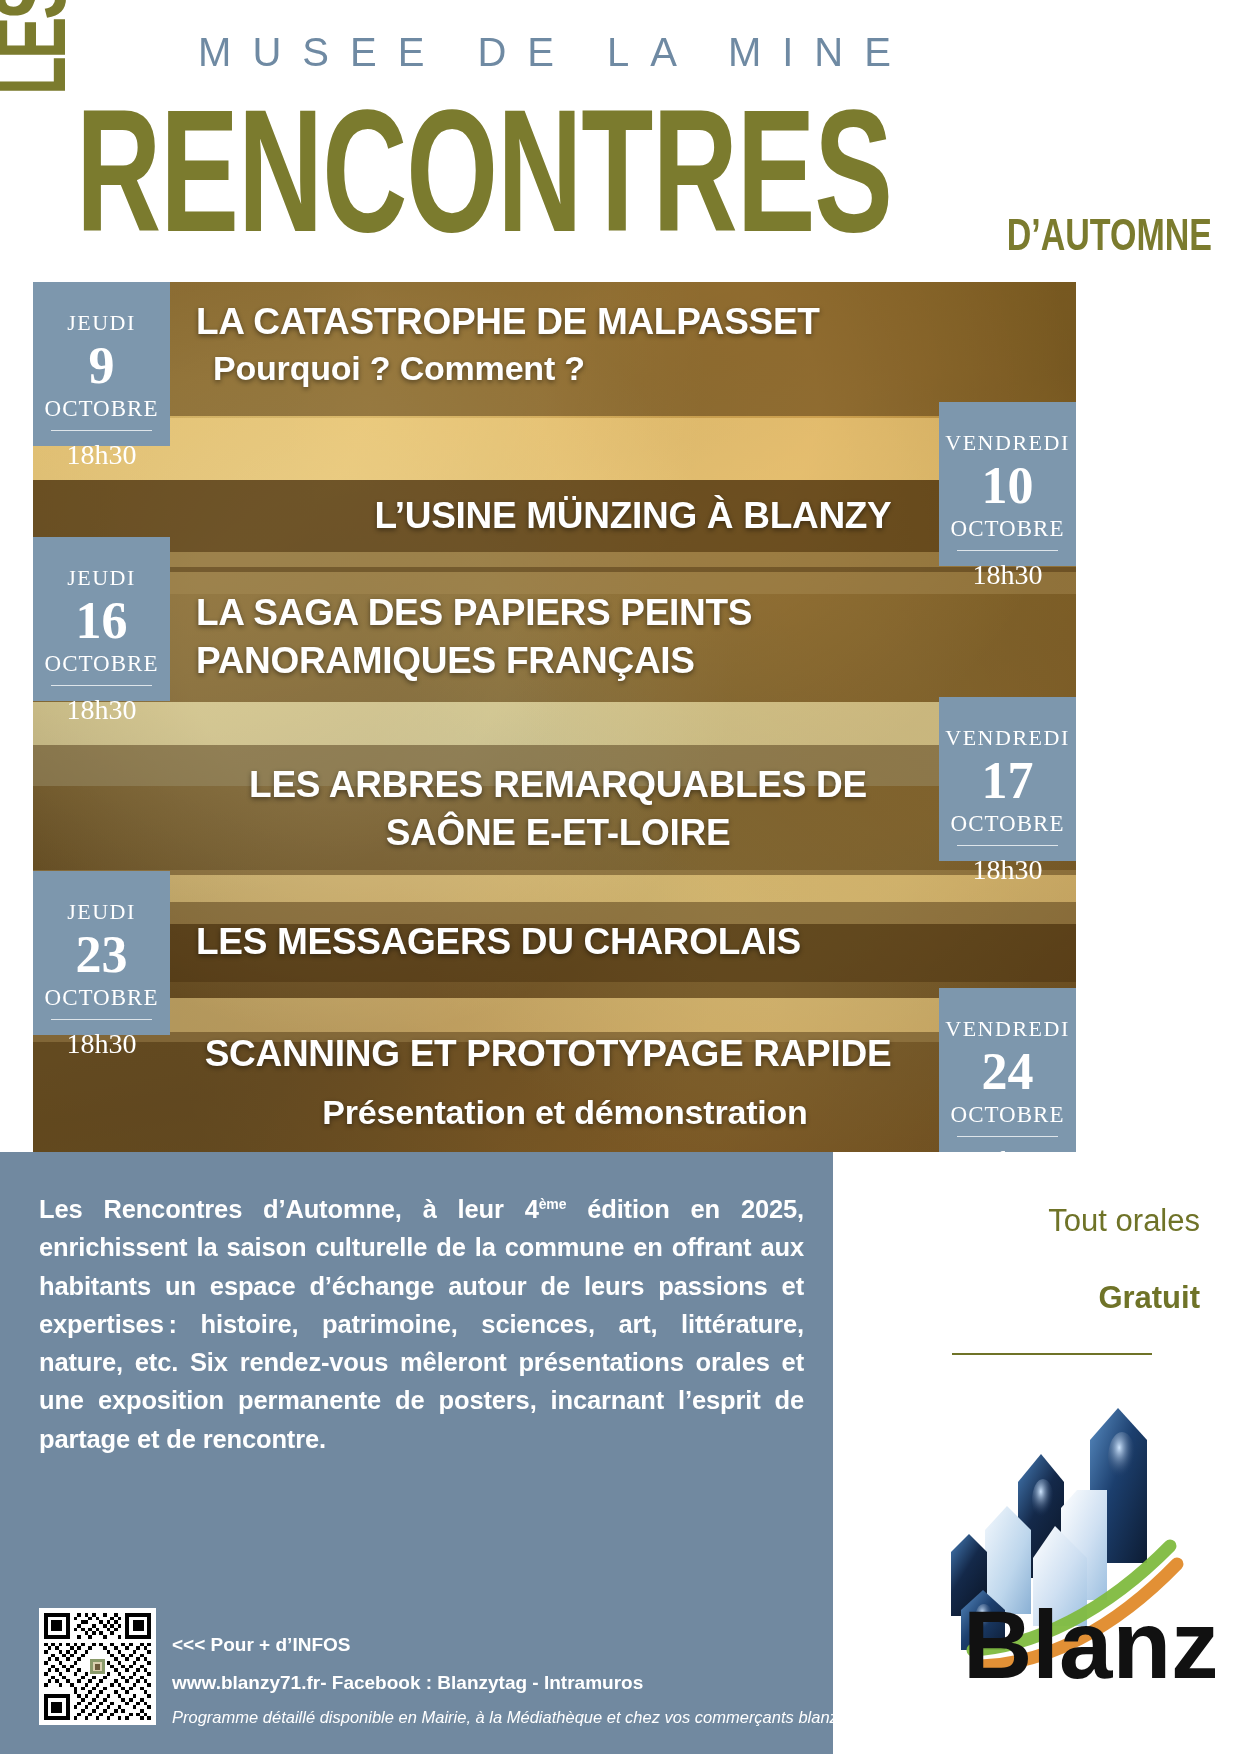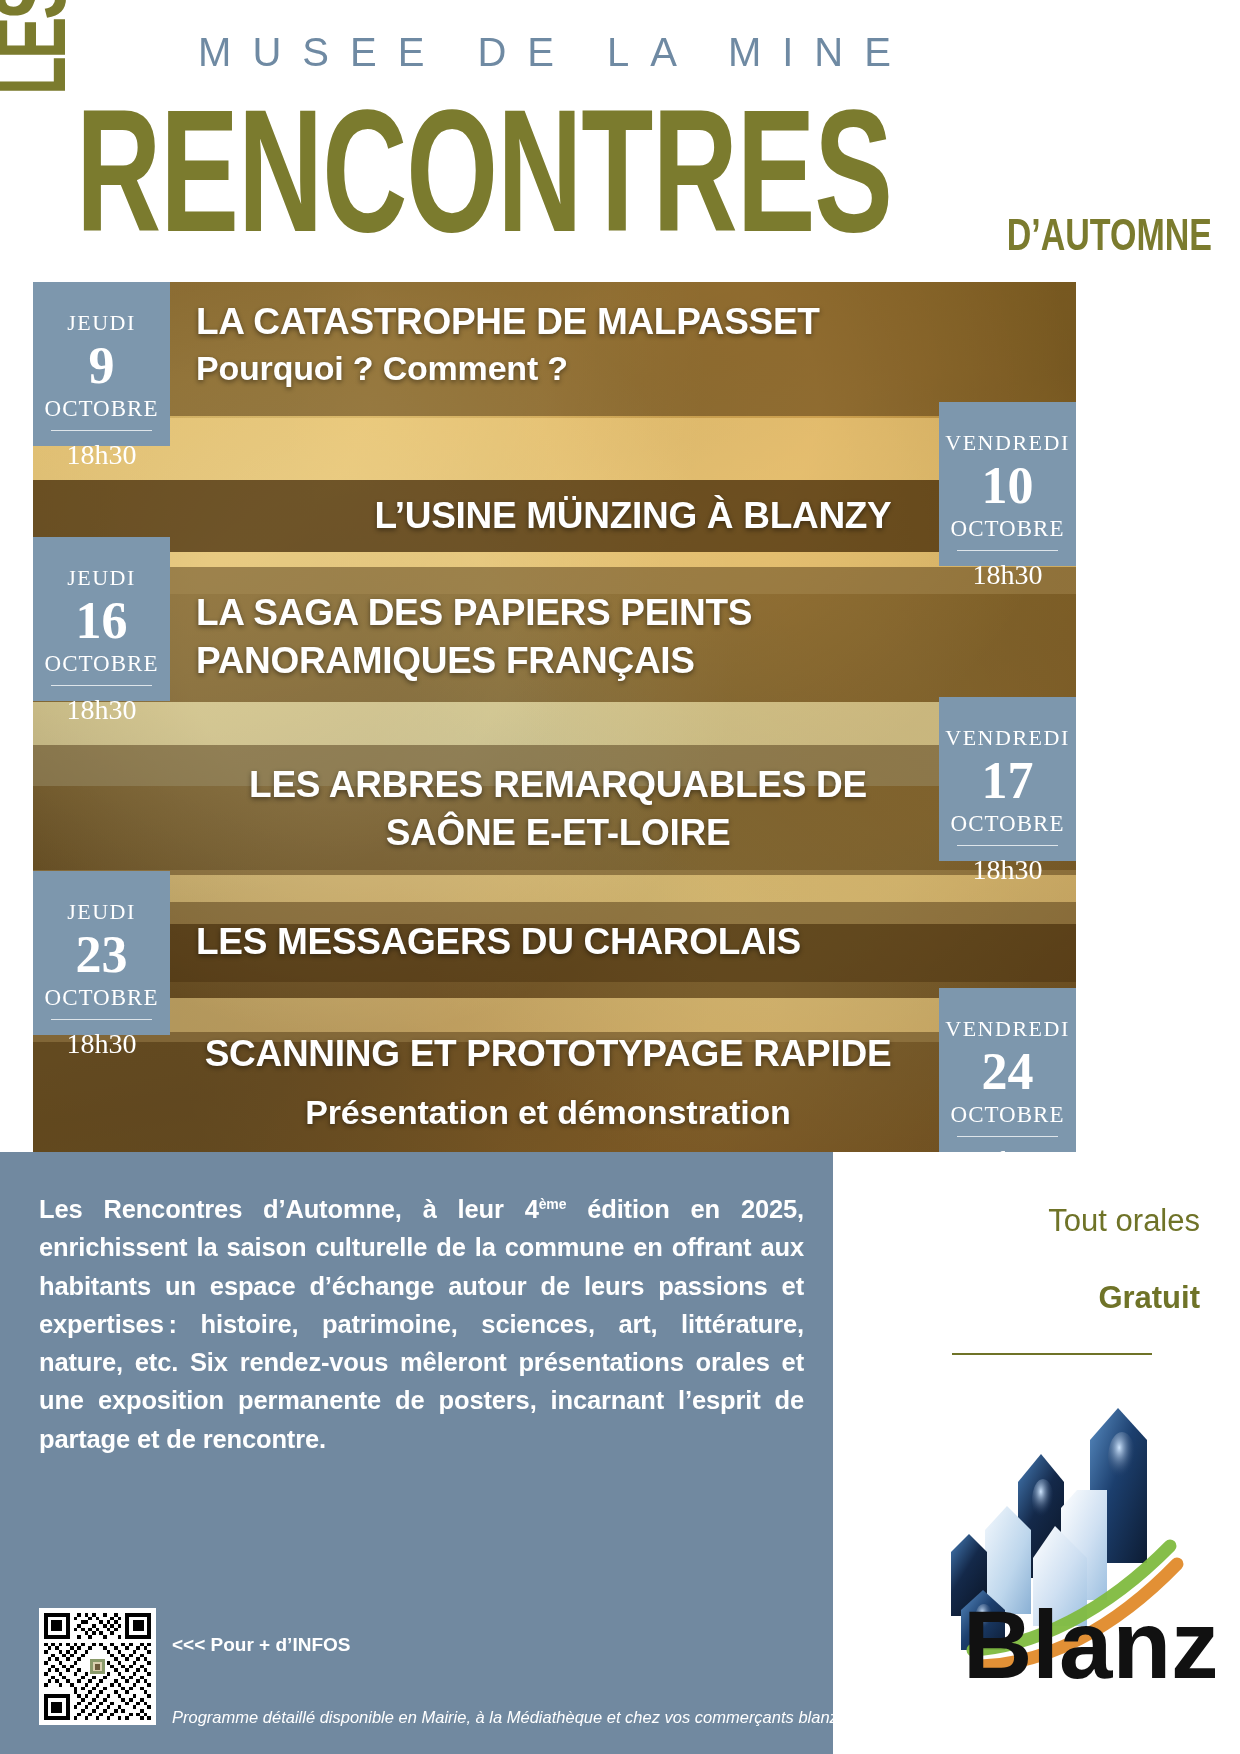--- a/index.html
+++ b/index.html
@@ -71,21 +71,21 @@
 
   .evt-row{position:absolute;left:0;width:1043px;box-sizing:border-box;}
   .evt-tint{position:absolute;inset:0;background:rgba(70,45,12,0.46);}
   .evt-text{
     position:absolute;color:#ffffff;font-weight:bold;
     font-family:"Liberation Sans", sans-serif;
     text-shadow:0 2px 5px rgba(0,0,0,0.45);
     line-height:1.08;
   }
   .t-main{font-size:37px;letter-spacing:-0.3px;}
-  .t-sub{font-size:34px;letter-spacing:-0.2px;}
+  .t-sub{font-size:34px;letter-spacing:-0.2px;margin-left:17px;}
 
   
   .datechip{
     position:absolute;width:137px;background:#7d97ad;
     color:#ffffff;text-align:center;
     font-family:"Liberation Serif", serif;
     box-sizing:border-box;padding-top:27px;
   }
   .dc-day{font-size:22px;letter-spacing:1.5px;line-height:1.25;font-weight:normal;}
   .dc-num{font-size:52px;line-height:1.12;font-weight:bold;letter-spacing:0px;}
@@ -169,21 +169,21 @@
     <div class="band band-light" style="top:588px;height:54px;"></div>
     <div class="band band-dark" style="top:642px;height:74px;"></div>
     <div class="band band-light" style="top:716px;height:44px;"></div>
 
     <div class="evt-row" style="top:0px;height:134px;">
       <div class="evt-tint"></div>
       <div class="evt-text t-main" style="left:163px;top:20px;">LA CATASTROPHE DE MALPASSET</div>
       <div class="evt-text t-sub" style="left:163px;top:68px;">Pourquoi ? Comment ?</div>
     </div>
 
-    <div class="evt-row" style="top:198px;height:72px;">
+    <div class="evt-row" style="top:198px;height:92px;">
       <div class="evt-tint"></div>
       <div class="evt-text t-main" style="left:300px;top:16px;width:600px;text-align:center;">L’USINE MÜNZING À BLANZY</div>
     </div>
 
     <div class="evt-row" style="top:285px;height:135px;">
       <div class="evt-tint"></div>
       <div class="evt-text t-main" style="left:163px;top:26px;">LA SAGA DES PAPIERS PEINTS</div>
       <div class="evt-text t-main" style="left:163px;top:74px;">PANORAMIQUES FRANÇAIS</div>
     </div>
 
@@ -475,20 +475,21 @@
       <g>
         <rect x="12" y="12" width="5" height="5" fill="#fff"></rect>
         <rect x="12.6" y="12.6" width="3.8" height="3.8" fill="#8a9a6a"></rect>
         <rect x="13.4" y="13.2" width="2.2" height="2.6" fill="#d8cfae"></rect>
         <rect x="13.9" y="13.7" width="1.2" height="1.8" fill="#6b5a3a"></rect>
       </g>
     </svg>
   </div>
 
   <div class="info1">&lt;&lt;&lt; Pour + d’INFOS</div>
+  <div class="info2">www.blanzy71.fr- Facebook : Blanzytag - Intramuros</div>
   <div class="info3">Programme détaillé disponible en Mairie, à la Médiathèque et chez vos commerçants blanzynois</div>
 
   <div class="tout-public">Tout orales</div>
   <div class="gratuit">Gratuit</div>
   <div class="olive-rule"></div>
 
   <div class="logo">
     <svg viewBox="0 0 360 330" width="360" height="330">
       <defs>
         <linearGradient id="gDark" x1="0" y1="0" x2="1" y2="1">

